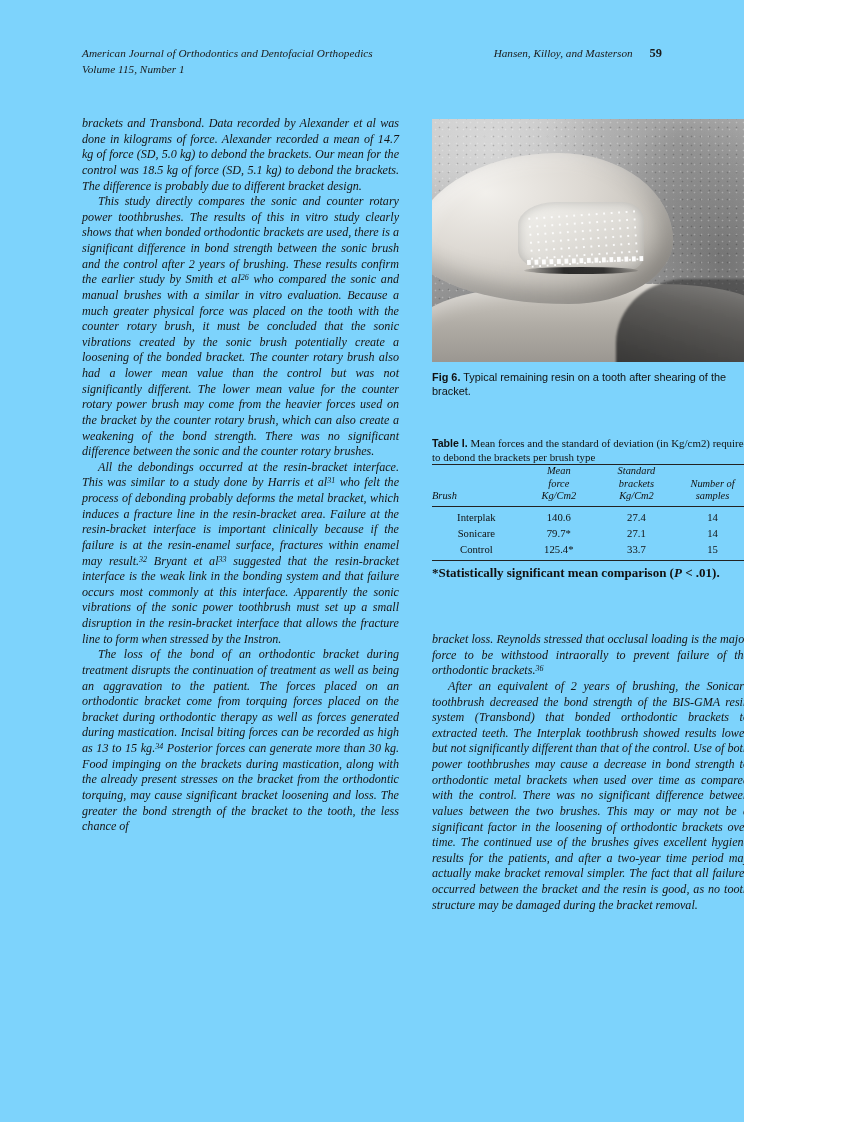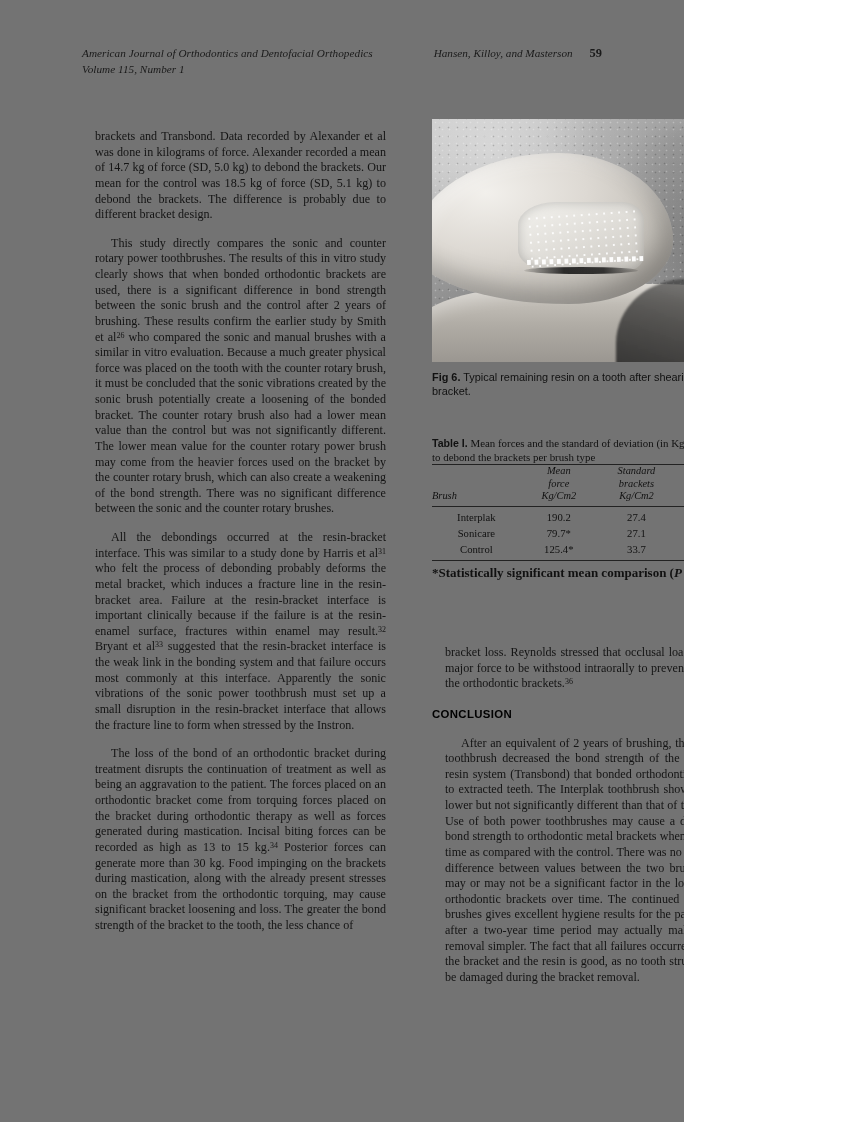--- a/index.html
+++ b/index.html
@@ -6,23 +6,23 @@
     margin: 0;
     padding: 0;
     background: #ffffff;
   }
   body {
     font-family: "Liberation Serif", serif;
     color: #111111;
   }
   #page {
     position: relative;
-    width: 684px;
+    width: 744px;
     height: 1122px;
-    background: #737373;
+    background: #7dd3fc;
     overflow: hidden;
   }
 
   
   .runhead {
     position: absolute;
     top: 46px;
     left: 82px;
     right: 82px;
     height: 34px;
@@ -63,22 +63,23 @@
     font-size: 12.1px;
     line-height: 15.62px;
     text-align: justify;
     color: #141414;
     hyphens: none;
   }
   .col-left  { left: 82px; }
   .col-right { left: 432px; top: 632px; width: 317px; }
 
   .col p {
-    margin: 13px;
+    margin: 0;
     text-indent: 0;
+    font-style: italic;
   }
   .col p.indent { text-indent: 16px; }
 
   sup {
     font-size: 0.66em;
     line-height: 0;
     vertical-align: 0.42em;
   }
 
   h2.section-head {
@@ -351,21 +352,21 @@
         </tr>
       </thead>
     </table>
 
     <div class="table-rule thin"></div>
 
     <table class="data">
       <tbody>
         <tr>
           <td class="brushcol" style="width:28%">Interplak</td>
-          <td style="width:24%">190.2</td>
+          <td style="width:24%">140.6</td>
           <td style="width:25%">27.4</td>
           <td style="width:23%">14</td>
         </tr>
         <tr>
           <td class="brushcol">Sonicare</td>
           <td>79.7*</td>
           <td>27.1</td>
           <td>14</td>
         </tr>
         <tr>
@@ -379,19 +380,18 @@
 
     <div class="table-rule"></div>
 
     <div class="table-footnote"><span>*Statistically significant mean comparison (</span><i>P</i><span> &lt; .01).</span></div>
   </div>
 
   <div class="col col-right">
 
     <p><span>bracket loss. Reynolds stressed that occlusal loading is the major force to be withstood intraorally to prevent failure of the orthodontic brackets.</span><sup>36</sup></p>
 
-    <h2 class="section-head">CONCLUSION</h2>
 
     <p class="indent"><span>After an equivalent of 2 years of brushing, the Sonicare toothbrush decreased the bond strength of the BIS-GMA resin system (Transbond) that bonded orthodontic brackets to extracted teeth. The Interplak toothbrush showed results lower but not significantly different than that of the control. Use of both power toothbrushes may cause a decrease in bond strength to orthodontic metal brackets when used over time as compared with the control. There was no significant difference between values between the two brushes. This may or may not be a significant factor in the loosening of orthodontic brackets over time. The continued use of the brushes gives excellent hygiene results for the patients, and after a two-year time period may actually make bracket removal simpler. The fact that all failures occurred between the bracket and the resin is good, as no tooth structure may be damaged during the bracket removal.</span></p>
 
   </div>
 
 </div>
 
 </body></html>

